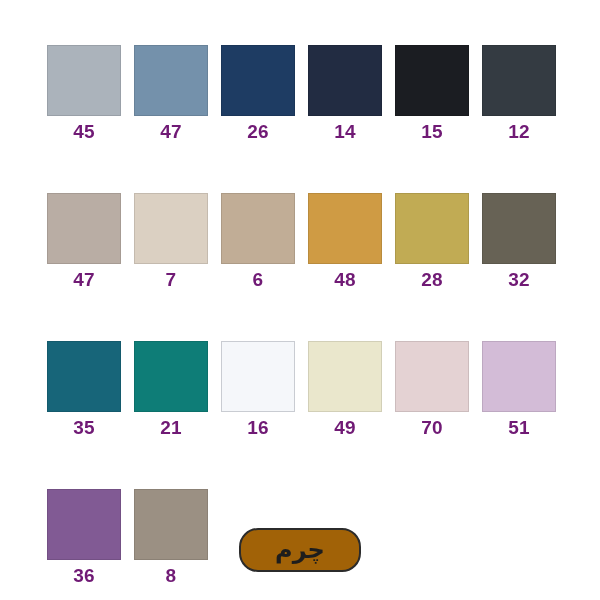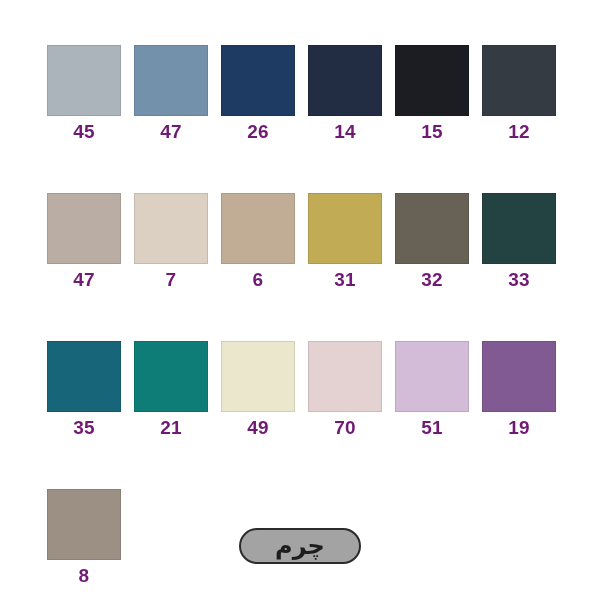--- a/index.html
+++ b/index.html
@@ -50,25 +50,25 @@
   #footer-button-bar {
     position: absolute;
     left: 0;
     top: 528px;
     width: 600px;
     display: flex;
     justify-content: center;
   }
   #leather-pill-button {
     min-width: 122px;
-    height: 36px;
+    height: 44px;
     box-sizing: border-box;
     border: 2.5px solid #2b2b2b;
     border-radius: 19px;
-    background: #a3a3a3;
+    background: #a16207;
     display: flex;
     align-items: center;
     justify-content: center;
     padding: 0 20px;
     cursor: pointer;
   }
   #leather-pill-label {
     font-family: "DejaVu Sans", "Liberation Sans", sans-serif;
     font-size: 24px;
     font-weight: bold;
@@ -112,54 +112,58 @@
     </div>
     <div class="swatch-cell">
       <div class="swatch-chip" style="background-color: rgb(219, 208, 194);"></div>
       <div class="swatch-label">7</div>
     </div>
     <div class="swatch-cell">
       <div class="swatch-chip" style="background-color: rgb(193, 173, 150);"></div>
       <div class="swatch-label">6</div>
     </div>
     <div class="swatch-cell">
+      <div class="swatch-chip" style="background-color: rgb(207, 155, 68);"></div>
+      <div class="swatch-label">48</div>
+    </div>
+    <div class="swatch-cell">
       <div class="swatch-chip" style="background-color: rgb(193, 171, 84);"></div>
-      <div class="swatch-label">31</div>
+      <div class="swatch-label">28</div>
     </div>
     <div class="swatch-cell">
       <div class="swatch-chip" style="background-color: rgb(103, 98, 85);"></div>
       <div class="swatch-label">32</div>
-    </div>
-    <div class="swatch-cell">
-      <div class="swatch-chip" style="background-color: rgb(35, 67, 66);"></div>
-      <div class="swatch-label">33</div>
     </div>
     <div class="swatch-cell">
       <div class="swatch-chip" style="background-color: rgb(23, 101, 121);"></div>
       <div class="swatch-label">35</div>
     </div>
     <div class="swatch-cell">
       <div class="swatch-chip" style="background-color: rgb(14, 125, 119);"></div>
       <div class="swatch-label">21</div>
+    </div>
+    <div class="swatch-cell">
+      <div class="swatch-chip light-chip" style="background-color: rgb(245, 247, 250);"></div>
+      <div class="swatch-label">16</div>
     </div>
     <div class="swatch-cell">
       <div class="swatch-chip" style="background-color: rgb(234, 231, 204);"></div>
       <div class="swatch-label">49</div>
     </div>
     <div class="swatch-cell">
       <div class="swatch-chip" style="background-color: rgb(228, 210, 211);"></div>
       <div class="swatch-label">70</div>
     </div>
     <div class="swatch-cell">
       <div class="swatch-chip" style="background-color: rgb(211, 188, 215);"></div>
       <div class="swatch-label">51</div>
     </div>
     <div class="swatch-cell">
       <div class="swatch-chip" style="background-color: rgb(129, 90, 148);"></div>
-      <div class="swatch-label">19</div>
+      <div class="swatch-label">36</div>
     </div>
     <div class="swatch-cell">
       <div class="swatch-chip" style="background-color: rgb(155, 144, 131);"></div>
       <div class="swatch-label">8</div>
     </div>
   </div>
 
 <div id="footer-button-bar">
   <div id="leather-pill-button">
     <span id="leather-pill-label">چرم</span>

